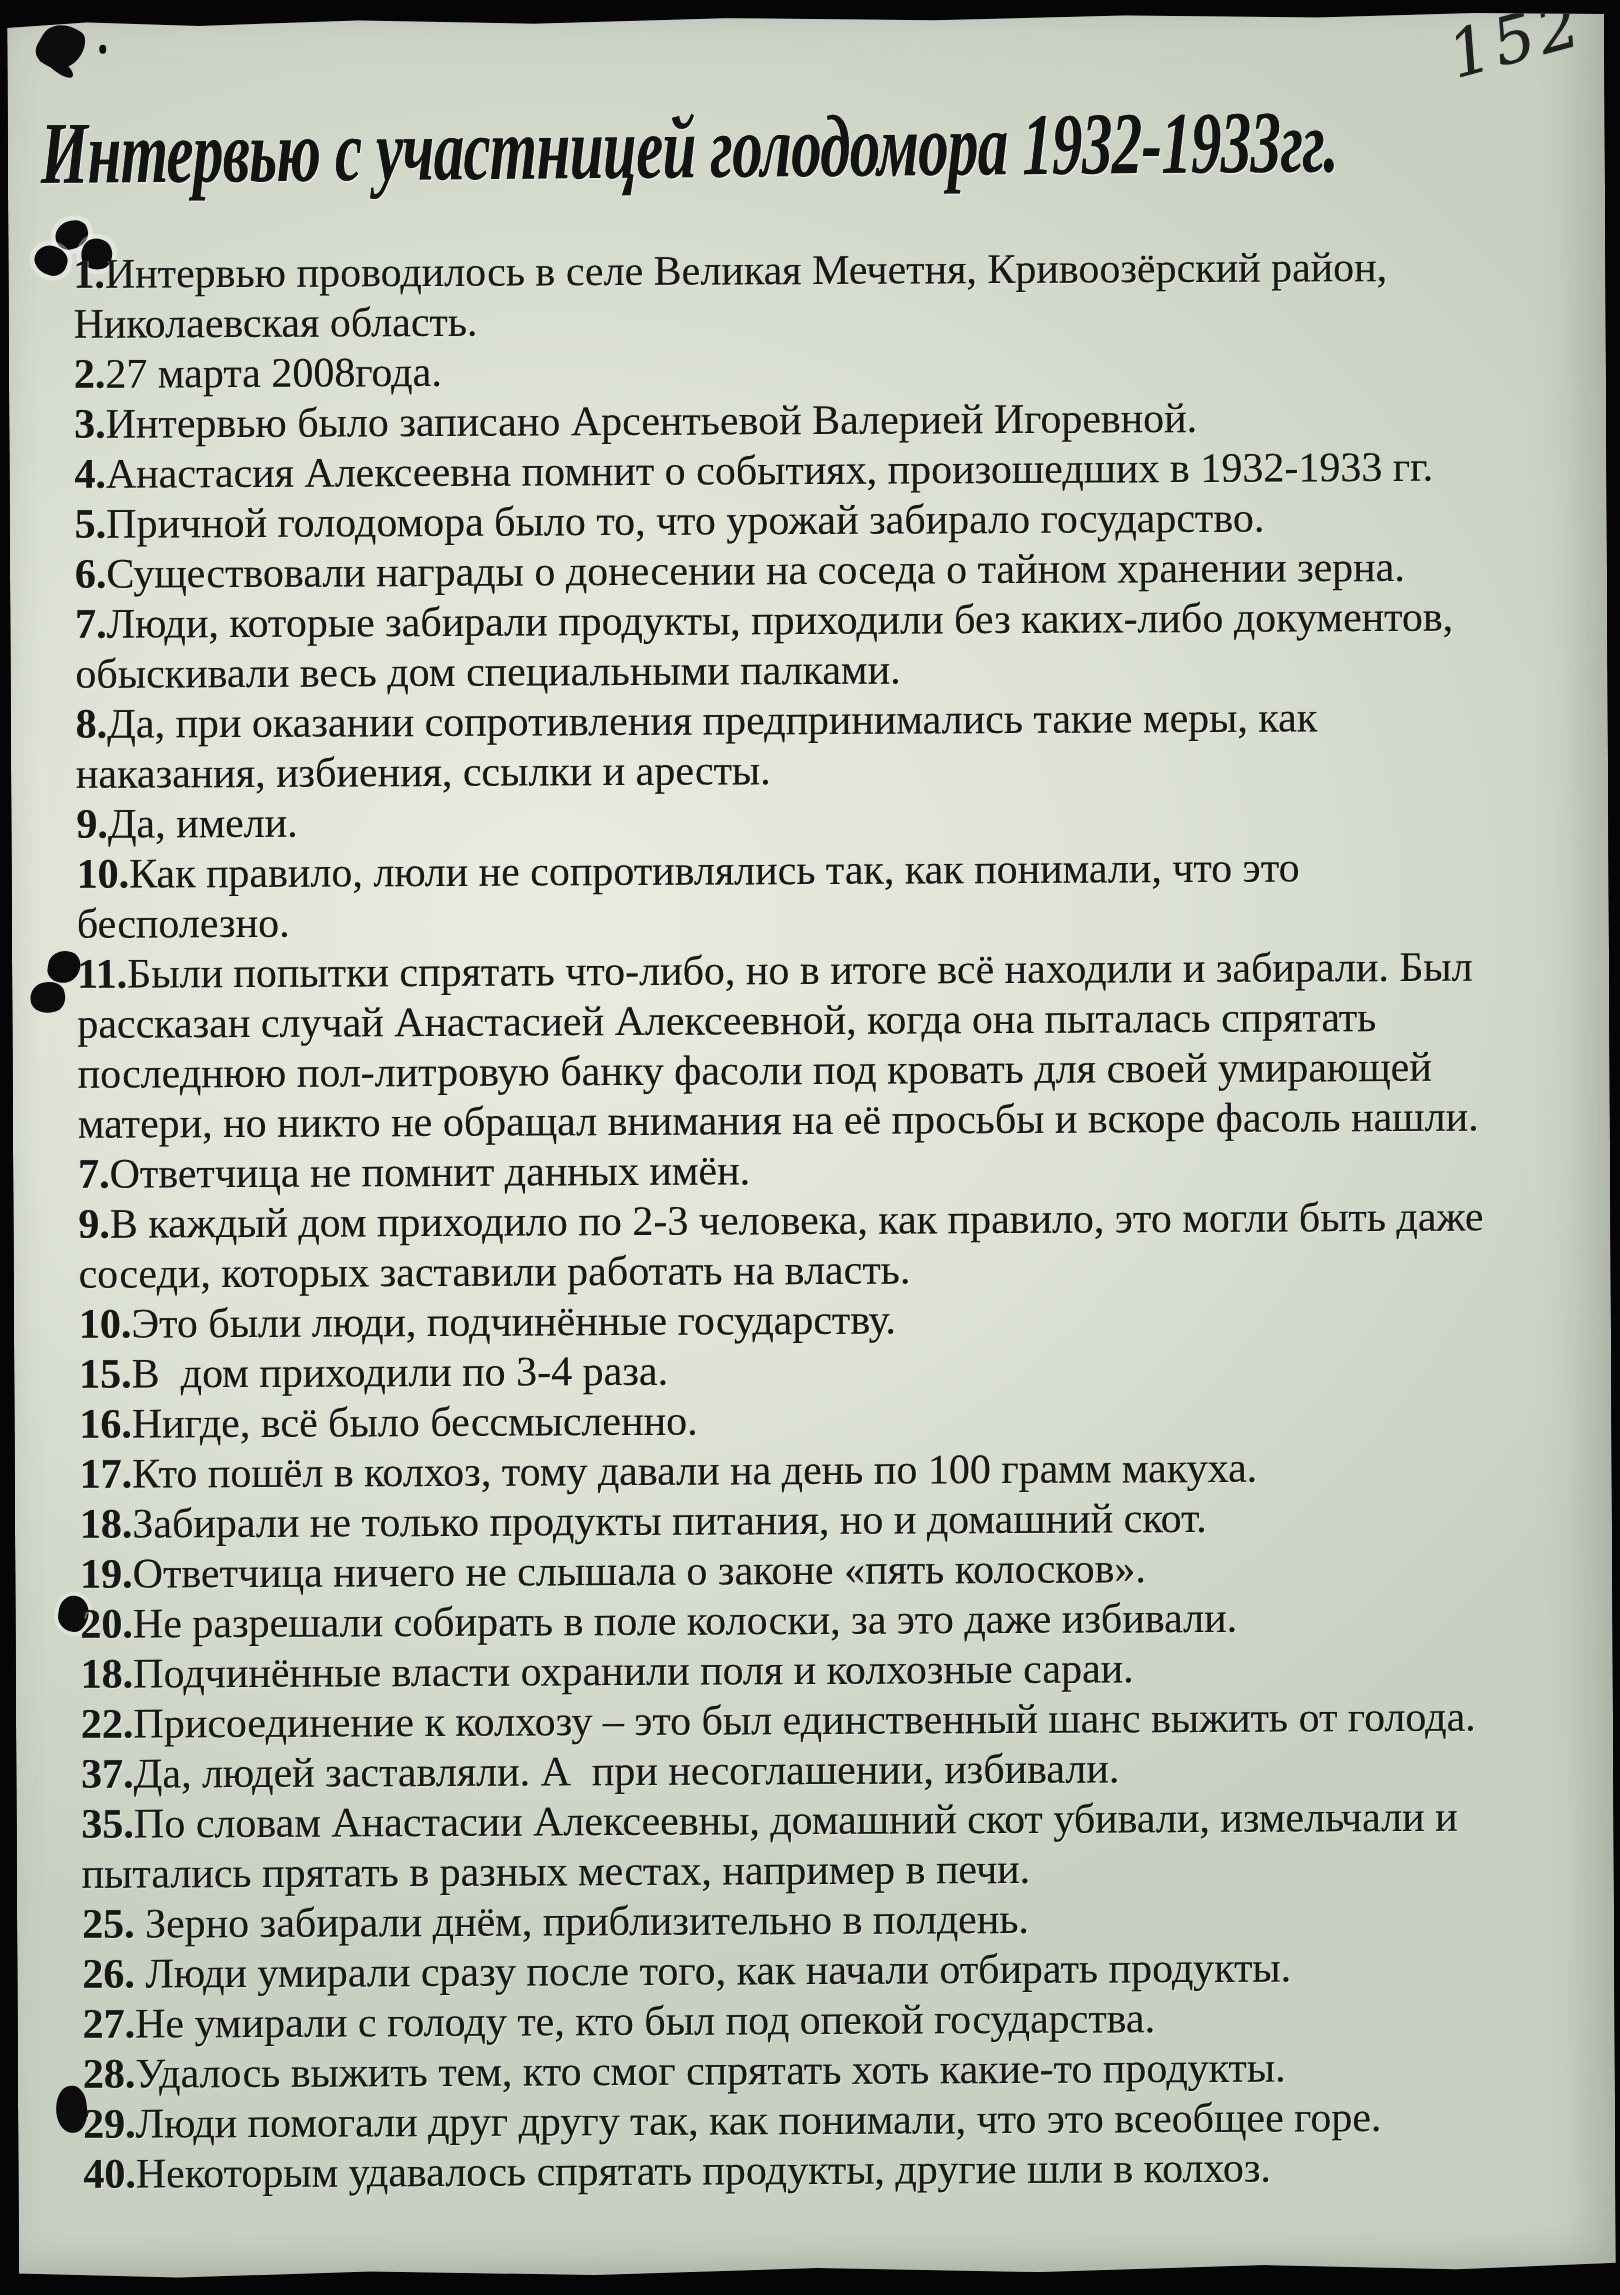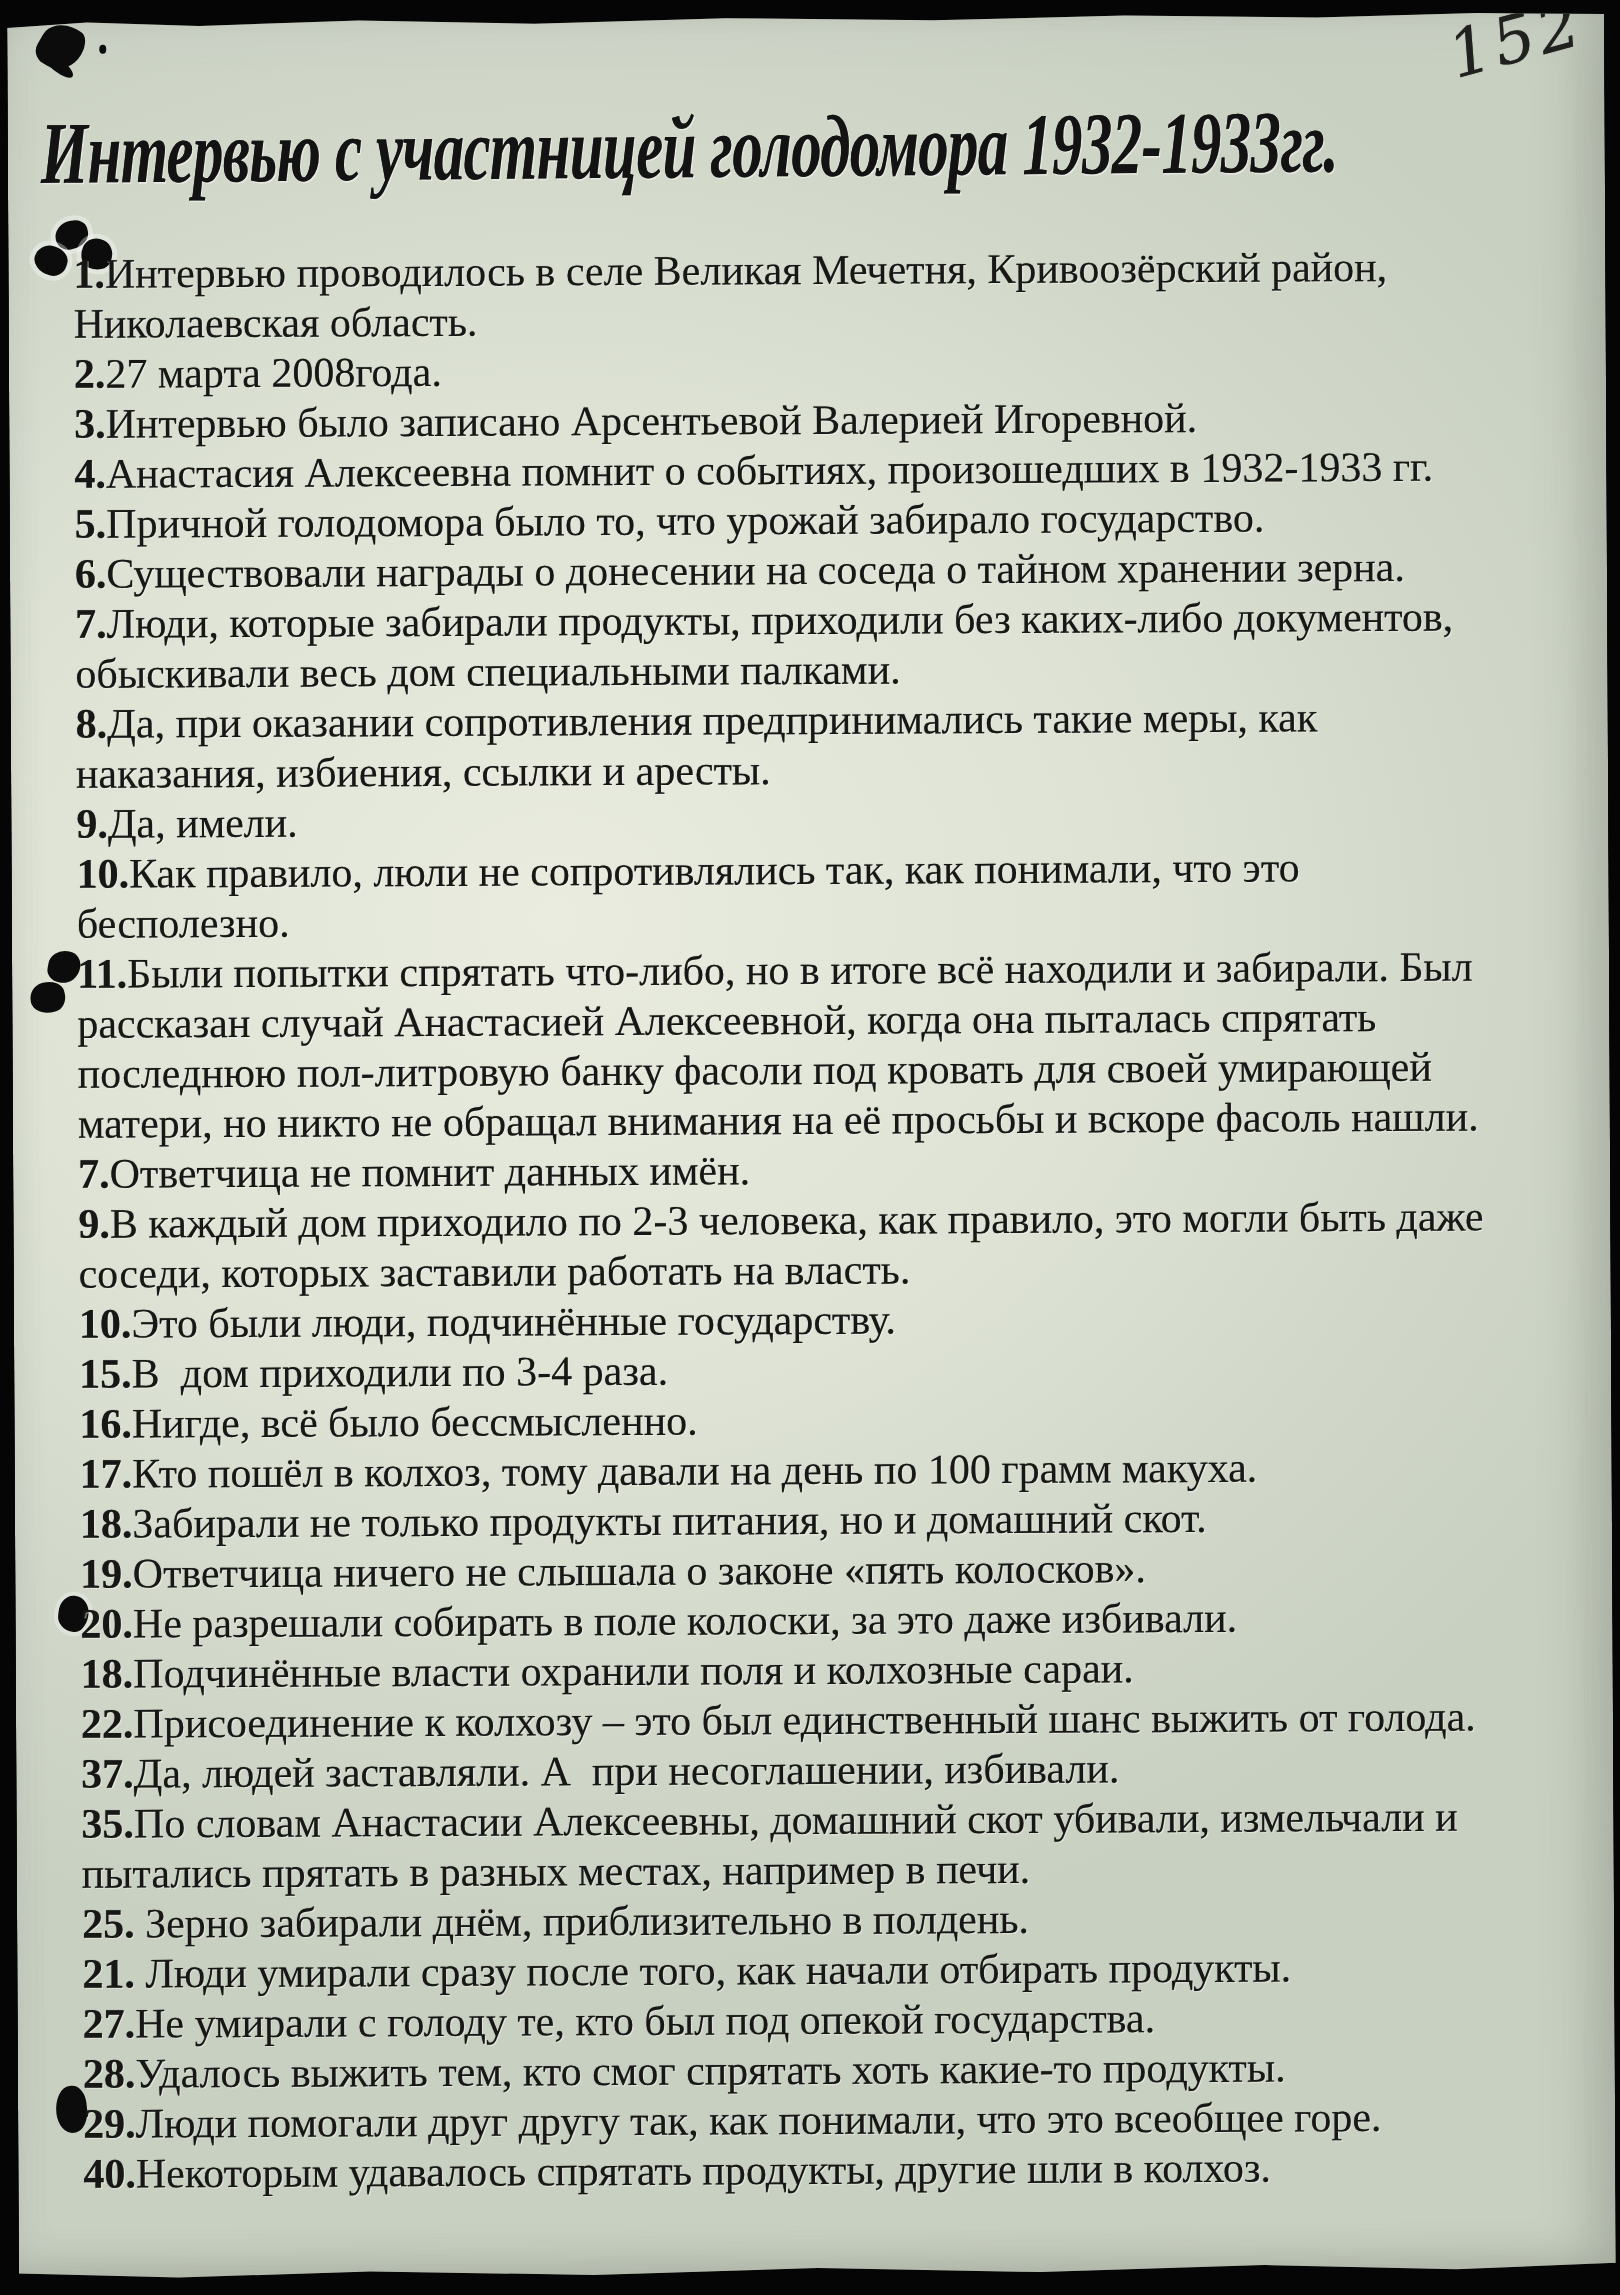--- a/index.html
+++ b/index.html
@@ -112,21 +112,21 @@
       <div class="item"><span class="num">17.</span><span class="text">Кто пошёл в колхоз, тому давали на день по 100 грамм макуха.</span></div>
       <div class="item"><span class="num">18.</span><span class="text">Забирали не только продукты питания, но и домашний скот.</span></div>
       <div class="item"><span class="num">19.</span><span class="text">Ответчица ничего не слышала о законе «пять колосков».</span></div>
       <div class="item"><span class="num">20.</span><span class="text">Не разрешали собирать в поле колоски, за это даже избивали.</span></div>
       <div class="item"><span class="num">18.</span><span class="text">Подчинённые власти охранили поля и колхозные сараи.</span></div>
       <div class="item"><span class="num">22.</span><span class="text">Присоединение к колхозу – это был единственный шанс выжить от голода.</span></div>
       <div class="item"><span class="num">37.</span><span class="text">Да, людей заставляли. А  при несоглашении, избивали.</span></div>
       <div class="item"><span class="num">35.</span><span class="text">По словам Анастасии Алексеевны, домашний скот убивали, измельчали и
 пытались прятать в разных местах, например в печи.</span></div>
       <div class="item"><span class="num">25.</span><span class="text"> Зерно забирали днём, приблизительно в полдень.</span></div>
-      <div class="item"><span class="num">21.</span><span class="text"> Люди умирали сразу после того, как начали отбирать продукты.</span></div>
+      <div class="item"><span class="num">26.</span><span class="text"> Люди умирали сразу после того, как начали отбирать продукты.</span></div>
       <div class="item"><span class="num">27.</span><span class="text">Не умирали с голоду те, кто был под опекой государства.</span></div>
       <div class="item"><span class="num">28.</span><span class="text">Удалось выжить тем, кто смог спрятать хоть какие-то продукты.</span></div>
       <div class="item"><span class="num">29.</span><span class="text">Люди помогали друг другу так, как понимали, что это всеобщее горе.</span></div>
       <div class="item"><span class="num">40.</span><span class="text">Некоторым удавалось спрятать продукты, другие шли в колхоз.</span></div>
     </div>
 
 </div>
 
 
 </body></html>

